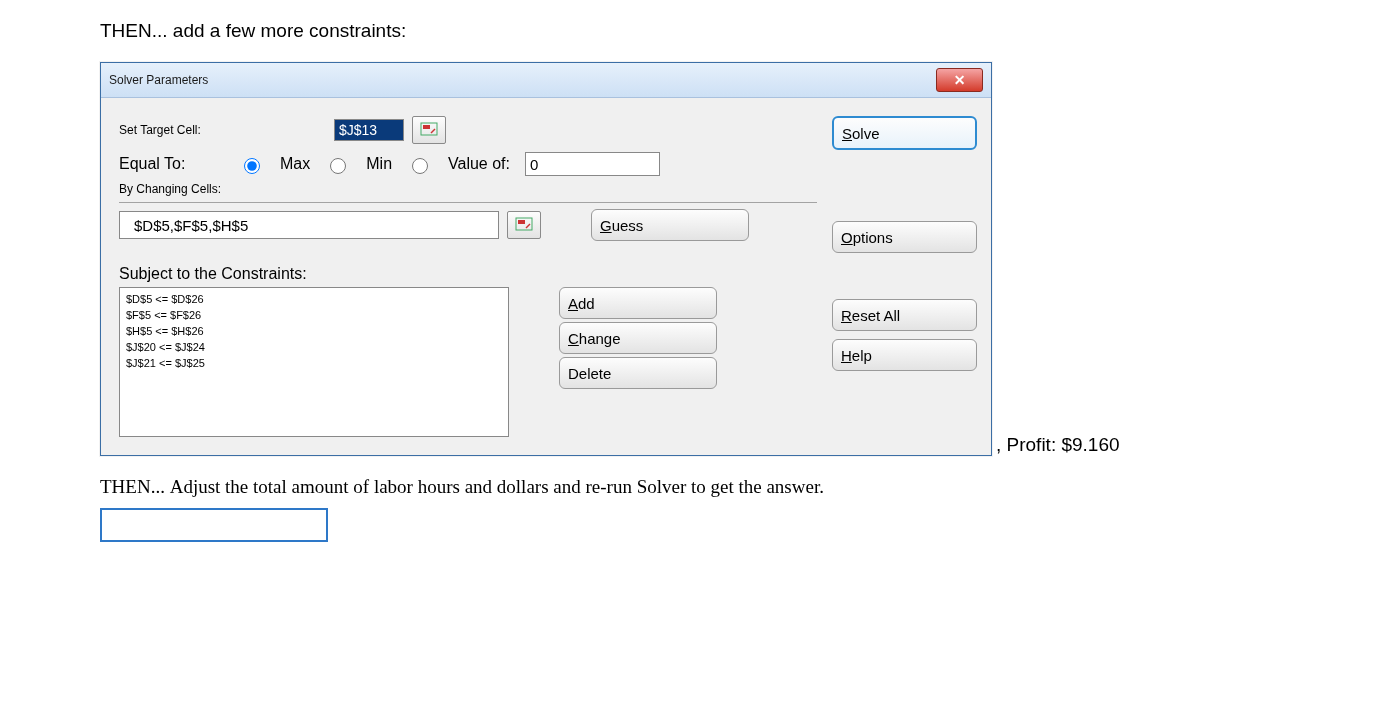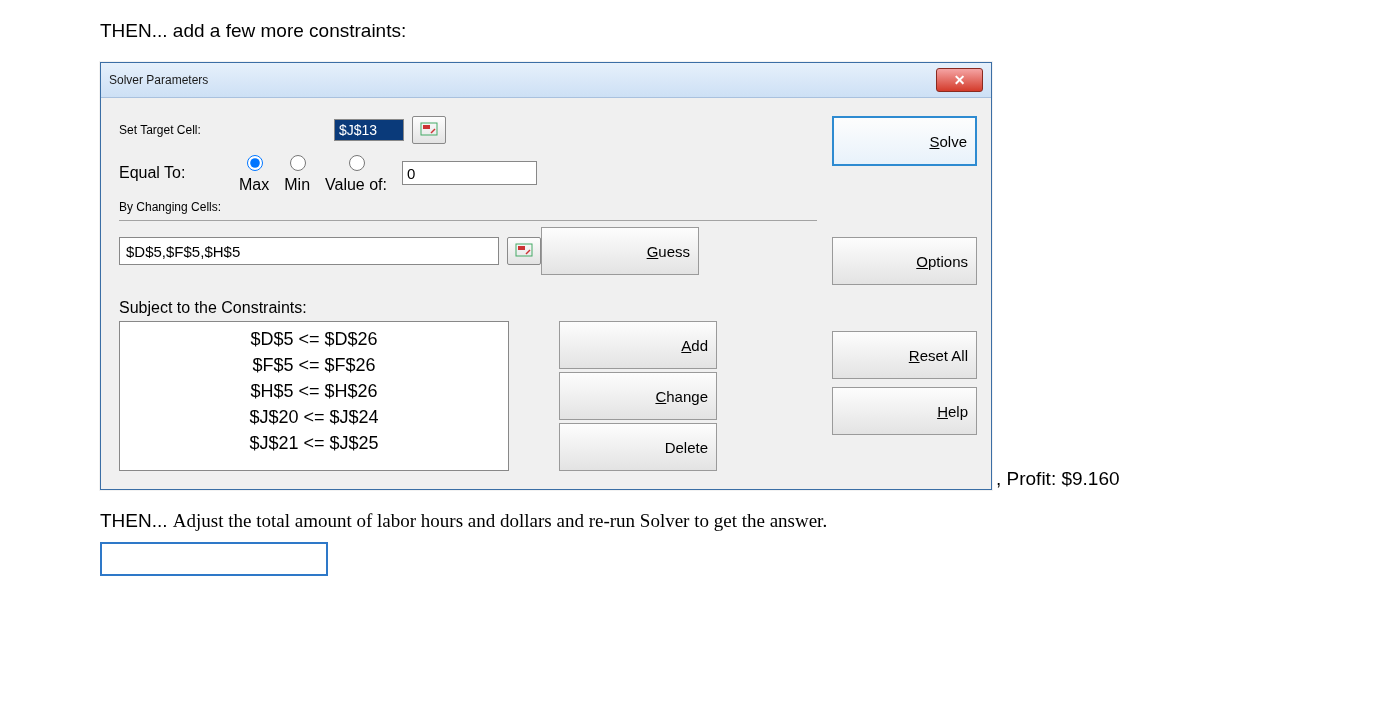--- a/index.html
+++ b/index.html
@@ -64,27 +64,27 @@
     width: 145px;
     display: flex;
     flex-direction: column;
     gap: 8px;
     padding-left: 15px;
   }
   .btn {
     height: 30px;
     background: linear-gradient(to bottom, #fdfdfd, #e3e3e3);
     border: 1px solid #9a9a9a;
-    border-radius: 0;
+    border-radius: 6px;
     font-size: 15px;
     cursor: pointer;
     display: flex;
     align-items: center;
-    justify-content: flex-end;
-    padding: 8px 8px;
+    justify-content: flex-start;
+    padding: 0 8px;
   }
   .btn.primary {
     border: 2px solid #2e8bd1;
     background: linear-gradient(to bottom, #fdfdfd, #e8f2fb);
   }
   .btn .u { text-decoration: underline; }
   .side-gap { height: 55px; }
   .side-gap2 { height: 30px; }
   .row {
     display: flex;
@@ -128,23 +128,22 @@
   }
   .equal-row {
     display: flex;
     align-items: center;
     gap: 15px;
   }
   .equal-row .eq-label { width: 105px; font-size:16px;}
   .radio-opt {
     display: flex;
     align-items: center;
-    gap: 5px;
+    gap: 17px;
     font-size: 16px;
-    flex-direction: column;
   }
   .radio-opt input[type=radio]{
     width:16px;height:16px;
   }
   .value-input {
     width: 135px;
     height: 24px;
     border: 1px solid #888;
     padding: 0 4px;
     font-size: 15px;
@@ -153,69 +152,69 @@
   .changing-row {
     display: flex;
     align-items: center;
     margin-top: 4px;
   }
   .changing-input {
     flex: none;
     width: 380px;
     height: 28px;
     border: 1px solid #888;
-    padding: 0 6px;
+    padding: 0 14px;
     font-size: 15px;
     box-sizing: border-box;
     background:#fff;
   }
   .guess-btn {
+    margin-left: 50px;
     width: 140px;
   }
   .constraints-label {
     margin-top: 24px;
     font-size: 16px;
   }
   .constraints-area {
     display: flex;
     margin-top: 4px;
   }
   .constraints-list {
     width: 390px;
     height: 150px;
     border: 1px solid #888;
     background: #fff;
     overflow-y: scroll;
     padding: 4px 6px;
-    font-size: 18px;
+    font-size: 11px;
     line-height: 1.45;
     box-sizing: border-box;
     font-family: "Segoe UI", Tahoma, sans-serif;
-    text-align: center;
   }
   .constraints-btns {
     margin-left: 50px;
     display: flex;
     flex-direction: column;
     gap: 3px;
   }
   .constraints-btns .btn { width: 140px; }
   .profit-note {
     font-size: 19px;
     margin-left: 4px;
   }
   .after-dialog-row {
     display:flex;
     align-items:flex-end;
   }
   .outro-text {
     font-size: 19px;
     margin-top: 20px;
   }
-  .then-span { font-family: Liberation Sans, sans-serif; }
+  .then-span { font-family: Liberation Serif, serif; }
   .serif-span { font-family: Georgia, "Times New Roman", serif; }
   .answer-box {
     width: 220px;
     height: 28px;
     border: 2px solid #2e78c8;
     margin-top: 10px;
     background:#fff;
   }
   
   .constraints-list::-webkit-scrollbar { width:17px; }

